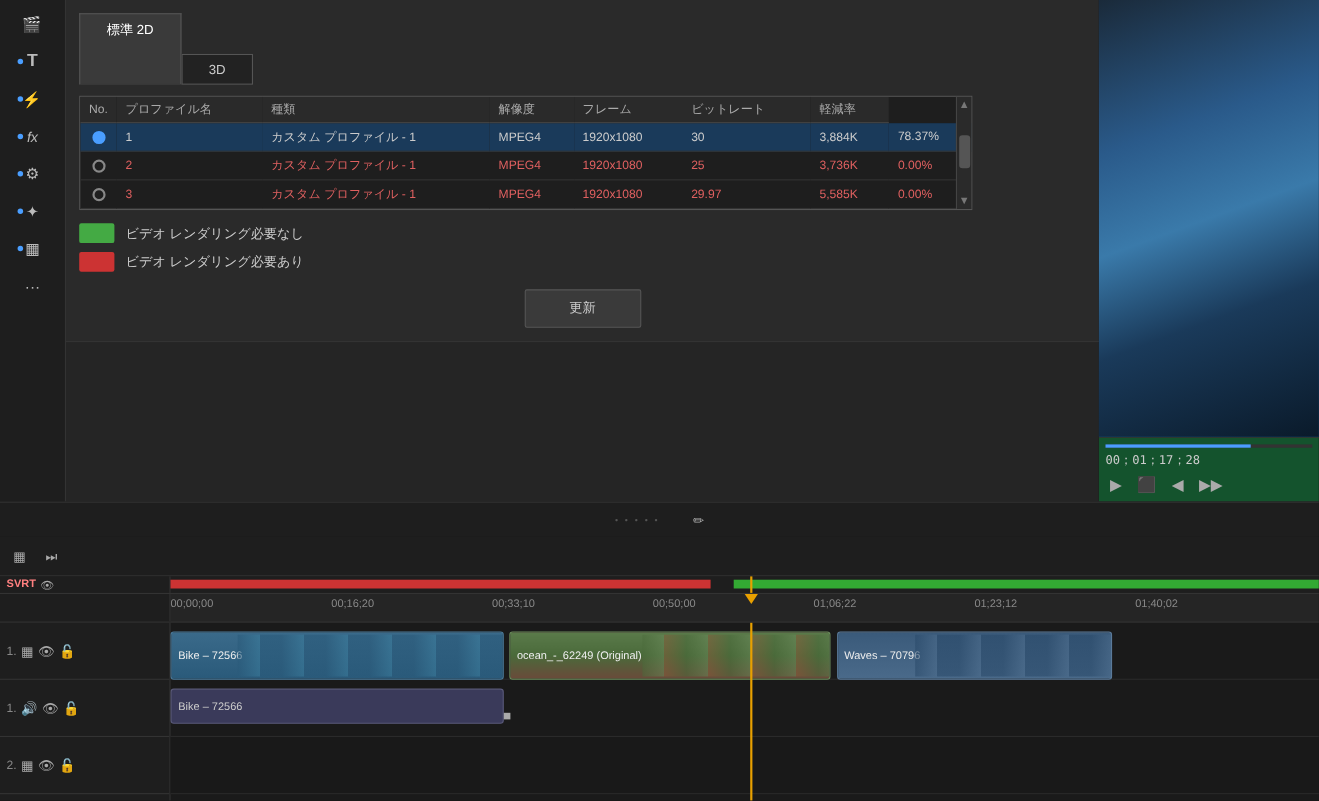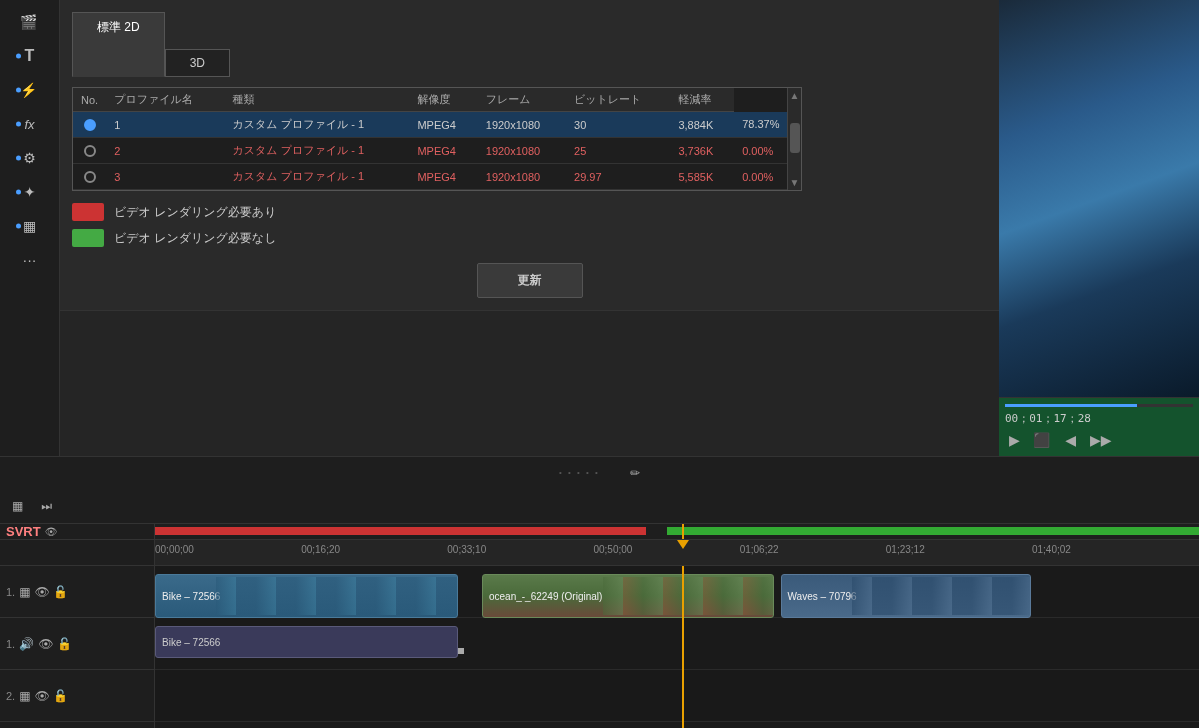--- a/index.html
+++ b/index.html
@@ -204,21 +204,20 @@
       justify-content: center;
     }
     .btn-update {
       background: #3a3a3a;
       border: 1px solid #555;
       color: #ccc;
       padding: 8px 40px;
       cursor: pointer;
       font-size: 12px;
       border-radius: 2px;
-      font-weight: bold;
     }
 
     
     .right-preview {
       width: 200px;
       background: #111;
       display: flex;
       flex-direction: column;
       align-items: stretch;
     }
@@ -350,21 +349,20 @@
       background: linear-gradient(180deg, #3a6a8a 0%, #2a5a7a 100%);
       border: 1px solid #4a7a9a;
     }
     .clip-ocean {
       background: linear-gradient(180deg, #5a7a4a 0%, #4a6a3a 50%, #6a4a3a 100%);
       border: 1px solid #6a8a5a;
     }
     .clip-waves {
       background: linear-gradient(180deg, #3a5a7a 0%, #4a6a8a 100%);
       border: 1px solid #5a7a9a;
-      margin-left: 20px;
     }
     .audio-track {
       position: absolute;
       top: 8px;
       height: 32px;
       background: #3a3a5a;
       border: 1px solid #5a5a7a;
       border-radius: 3px;
       display: flex;
       align-items: center;
@@ -413,21 +411,21 @@
   </div>
 
   <div class="main-content">
     <div class="render-panel">
 
       <div class="tab-bar">
         <div class="tab active">標準 2D</div>
         <div class="tab">3D</div>
       </div>
 
-      <div class="profile-table-container" style="width:730px;">
+      <div class="profile-table-container" style="width:812px;">
         <table class="profile-table">
           <thead>
             <tr>
               <th style="width:30px;">No.</th>
               <th>プロファイル名</th>
               <th>種類</th>
               <th>解像度</th>
               <th>フレーム</th>
               <th>ビットレート</th>
               <th>軽減率</th>
@@ -468,26 +466,26 @@
         </table>
         <div class="scrollbar-right">
           <span class="scroll-arrow">▲</span>
           <div class="scrollbar-thumb"></div>
           <span class="scroll-arrow" style="margin-top:auto;">▼</span>
         </div>
       </div>
 
       <div class="legend">
         <div class="legend-item">
+          <div class="legend-color" style="background:#44aa44;"></div>
+          <span class="legend-text">ビデオ レンダリング必要なし</span>
+        </div>
+        <div class="legend-item">
           <div class="legend-color" style="background:#cc3333;"></div>
           <span class="legend-text">ビデオ レンダリング必要あり</span>
-        </div>
-        <div class="legend-item">
-          <div class="legend-color" style="background:#44aa44;"></div>
-          <span class="legend-text">ビデオ レンダリング必要なし</span>
         </div>
       </div>
 
       <div class="update-btn">
         <button class="btn-update">更新</button>
       </div>
     </div>
   </div>
 
   <div class="right-preview">
@@ -518,21 +516,21 @@
 
 <div class="timeline-area">
 
   <div class="timeline-toolbar">
     <span class="tl-btn">▦</span>
     <span class="tl-btn">⏭</span>
   </div>
 
   <div style="display:flex;height:16px;background:#1e1e1e;border-bottom:1px solid #333;">
     <div style="width:155px;border-right:1px solid #333;display:flex;align-items:center;padding-left:6px;">
-      <span style="font-size:13px;color:#ff8080;font-weight:bold;">SVRT</span>
+      <span style="font-size:10px;color:#ff8080;font-weight:bold;">SVRT</span>
       <span style="margin-left:4px;color:#aaa;font-size:10px;cursor:pointer;">👁</span>
     </div>
     <div style="flex:1;position:relative;">
 
       <div style="position:absolute;left:0;top:3px;width:47%;height:8px;background:#cc3333;"></div>
       <div style="position:absolute;left:49%;top:3px;width:51%;height:8px;background:#33aa33;"></div>
 
       <div style="position:absolute;left:50.5%;top:0;width:2px;height:100%;background:#e8a000;z-index:20;"></div>
     </div>
   </div>
@@ -585,21 +583,21 @@
       <div style="position:absolute;left:50.5%;top:0;bottom:0;width:2px;background:#e8a000;z-index:20;"></div>
 
       <div style="height:52px;position:relative;border-bottom:1px solid #2a2a2a;">
 
         <div class="video-track clip-bike" style="left:0;width:29%;">
           <span style="font-size:10px;color:#eee;white-space:nowrap;">Bike – 72566</span>
 
           <div style="position:absolute;top:2px;right:0;bottom:2px;left:60px;background:repeating-linear-gradient(90deg,#2a5a7a 0px,#3a7a9a 20px,#2a5a7a 20px,#2a5a7a 40px);opacity:0.6;"></div>
         </div>
 
-        <div class="video-track clip-ocean" style="left:29.5%;width:28%;margin-left:19px;">
+        <div class="video-track clip-ocean" style="left:29.5%;width:28%;">
           <span style="font-size:10px;color:#eee;white-space:nowrap;">ocean_-_62249 (Original)</span>
           <div style="position:absolute;top:2px;right:0;bottom:2px;left:120px;background:repeating-linear-gradient(90deg,#4a6a3a 0px,#6a8a5a 20px,#8a5a3a 20px,#4a6a3a 40px);opacity:0.5;"></div>
         </div>
 
         <div class="video-track clip-waves" style="left:58%;width:24%;">
           <span style="font-size:10px;color:#eee;white-space:nowrap;">Waves – 70796</span>
           <div style="position:absolute;top:2px;right:0;bottom:2px;left:70px;background:repeating-linear-gradient(90deg,#2a4a6a 0px,#4a6a8a 20px,#2a4a6a 20px,#2a4a6a 40px);opacity:0.6;"></div>
         </div>
       </div>
 

